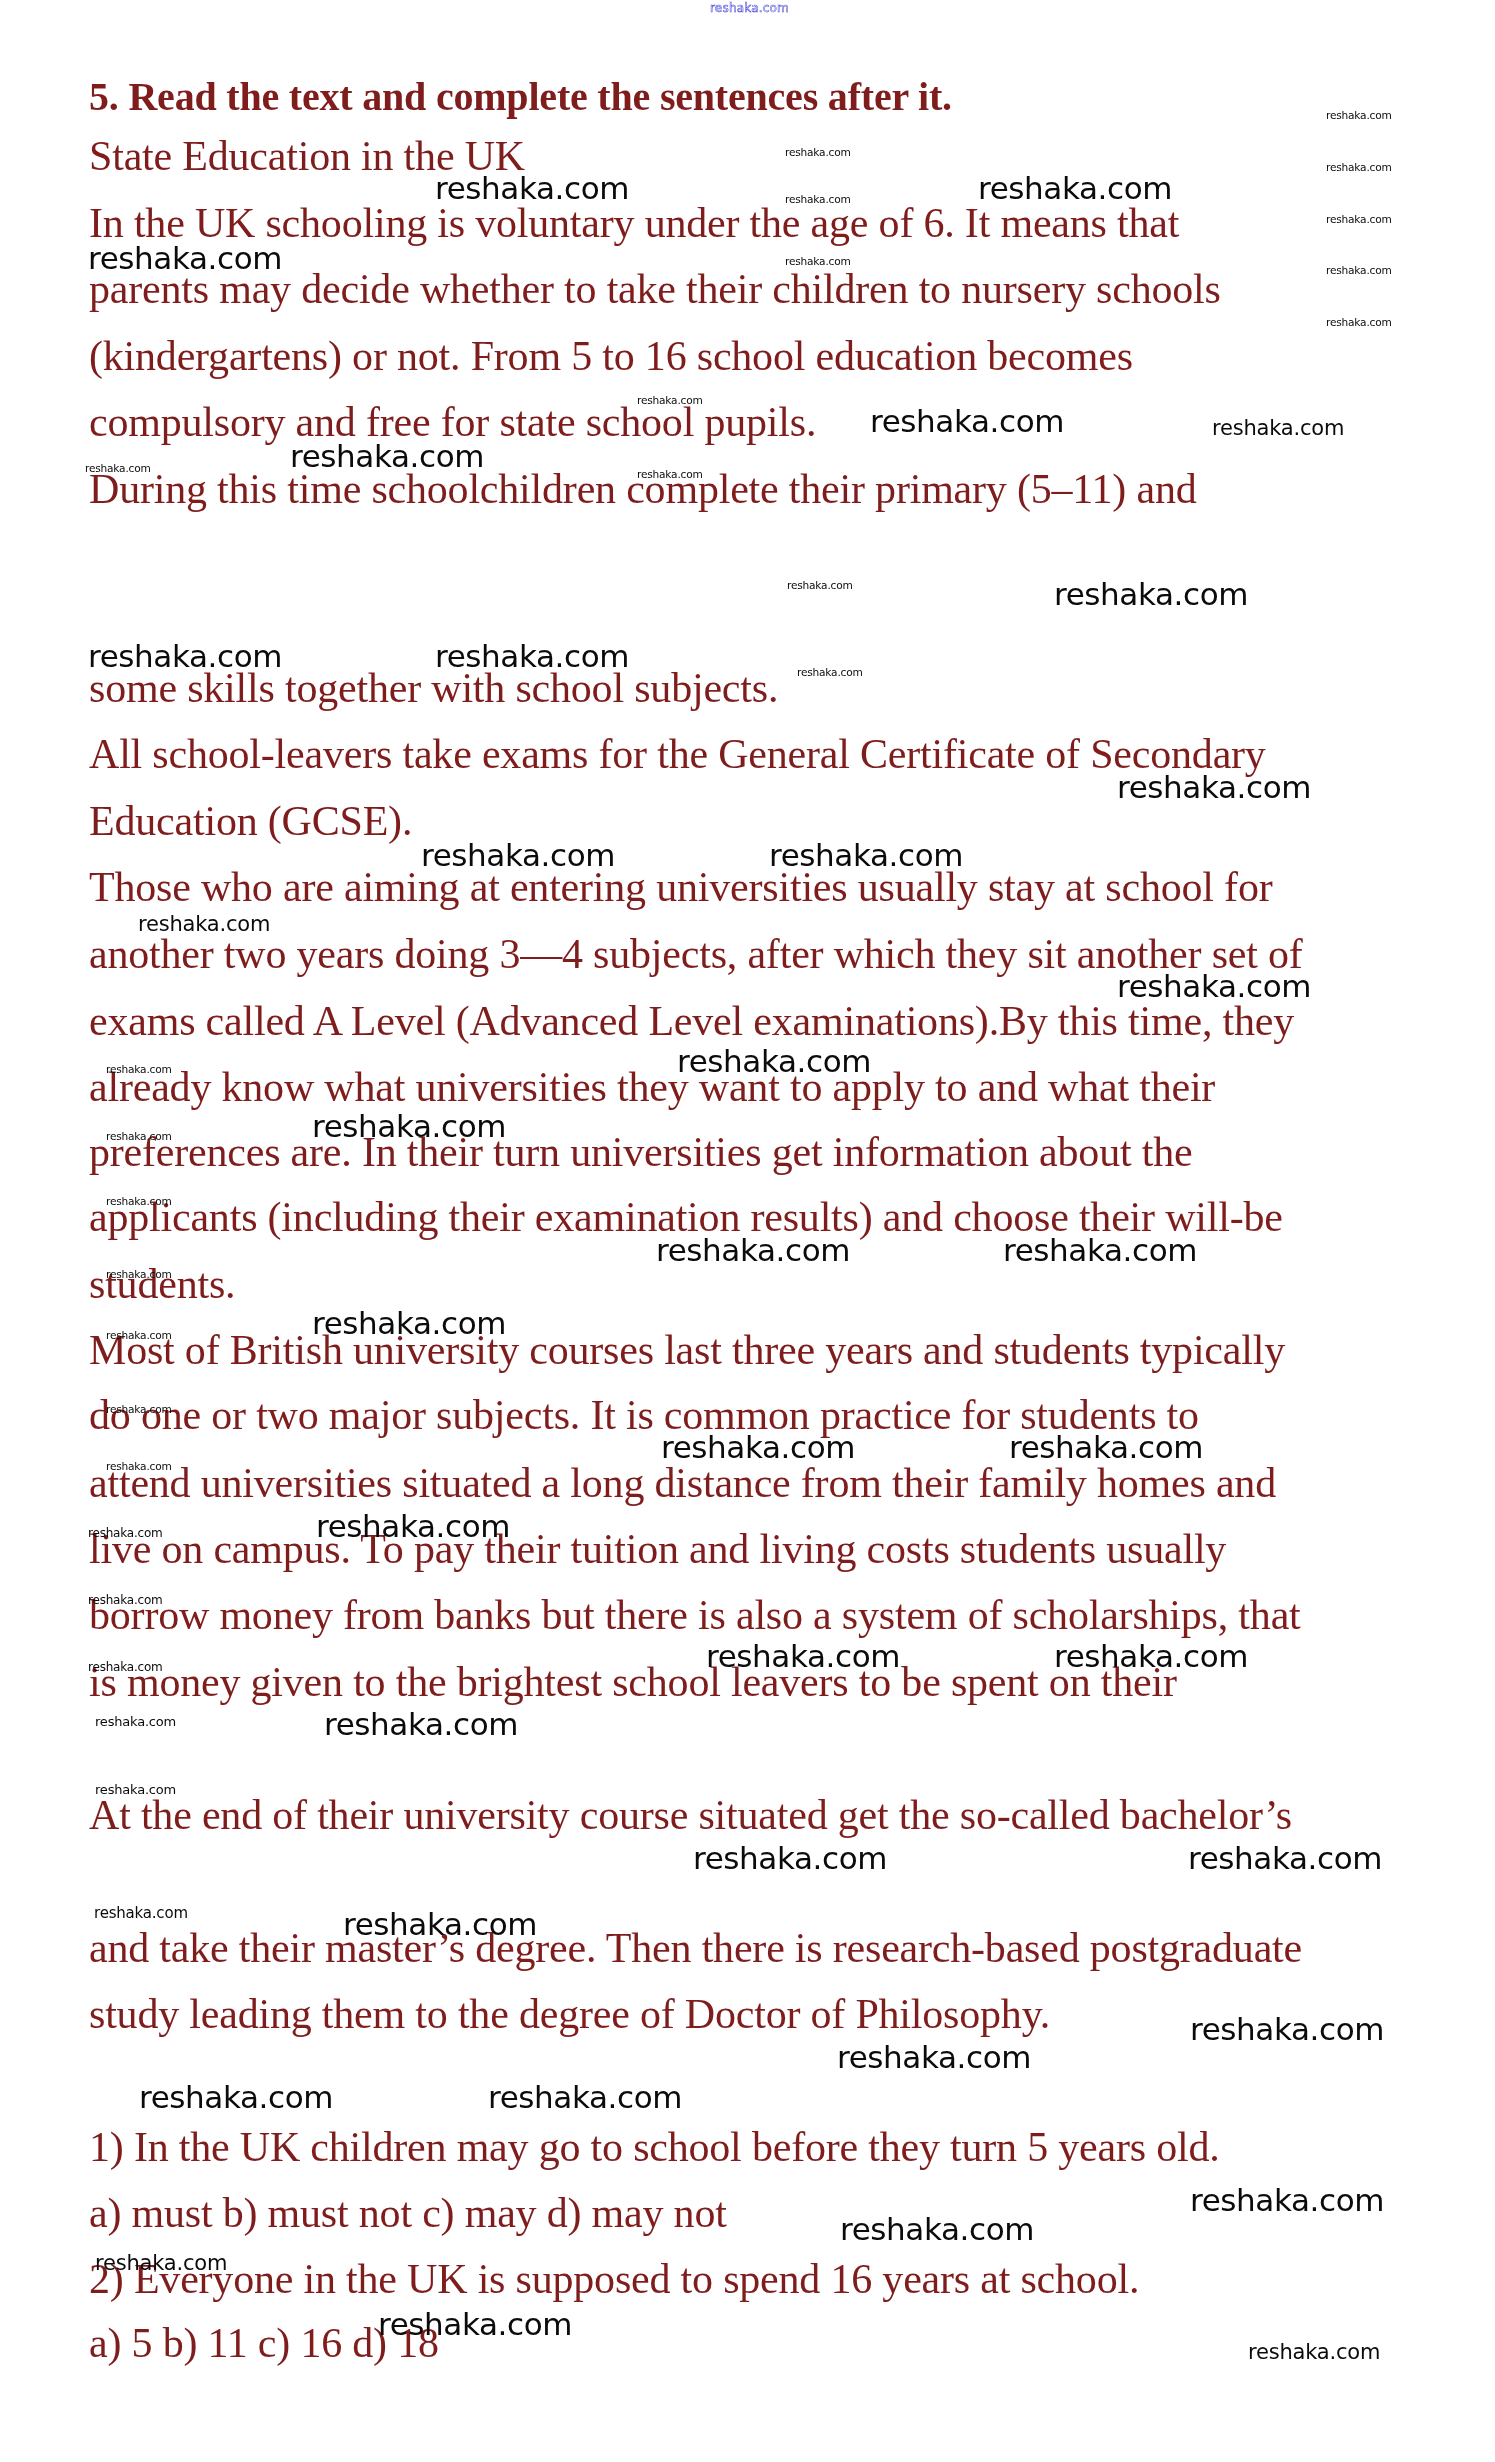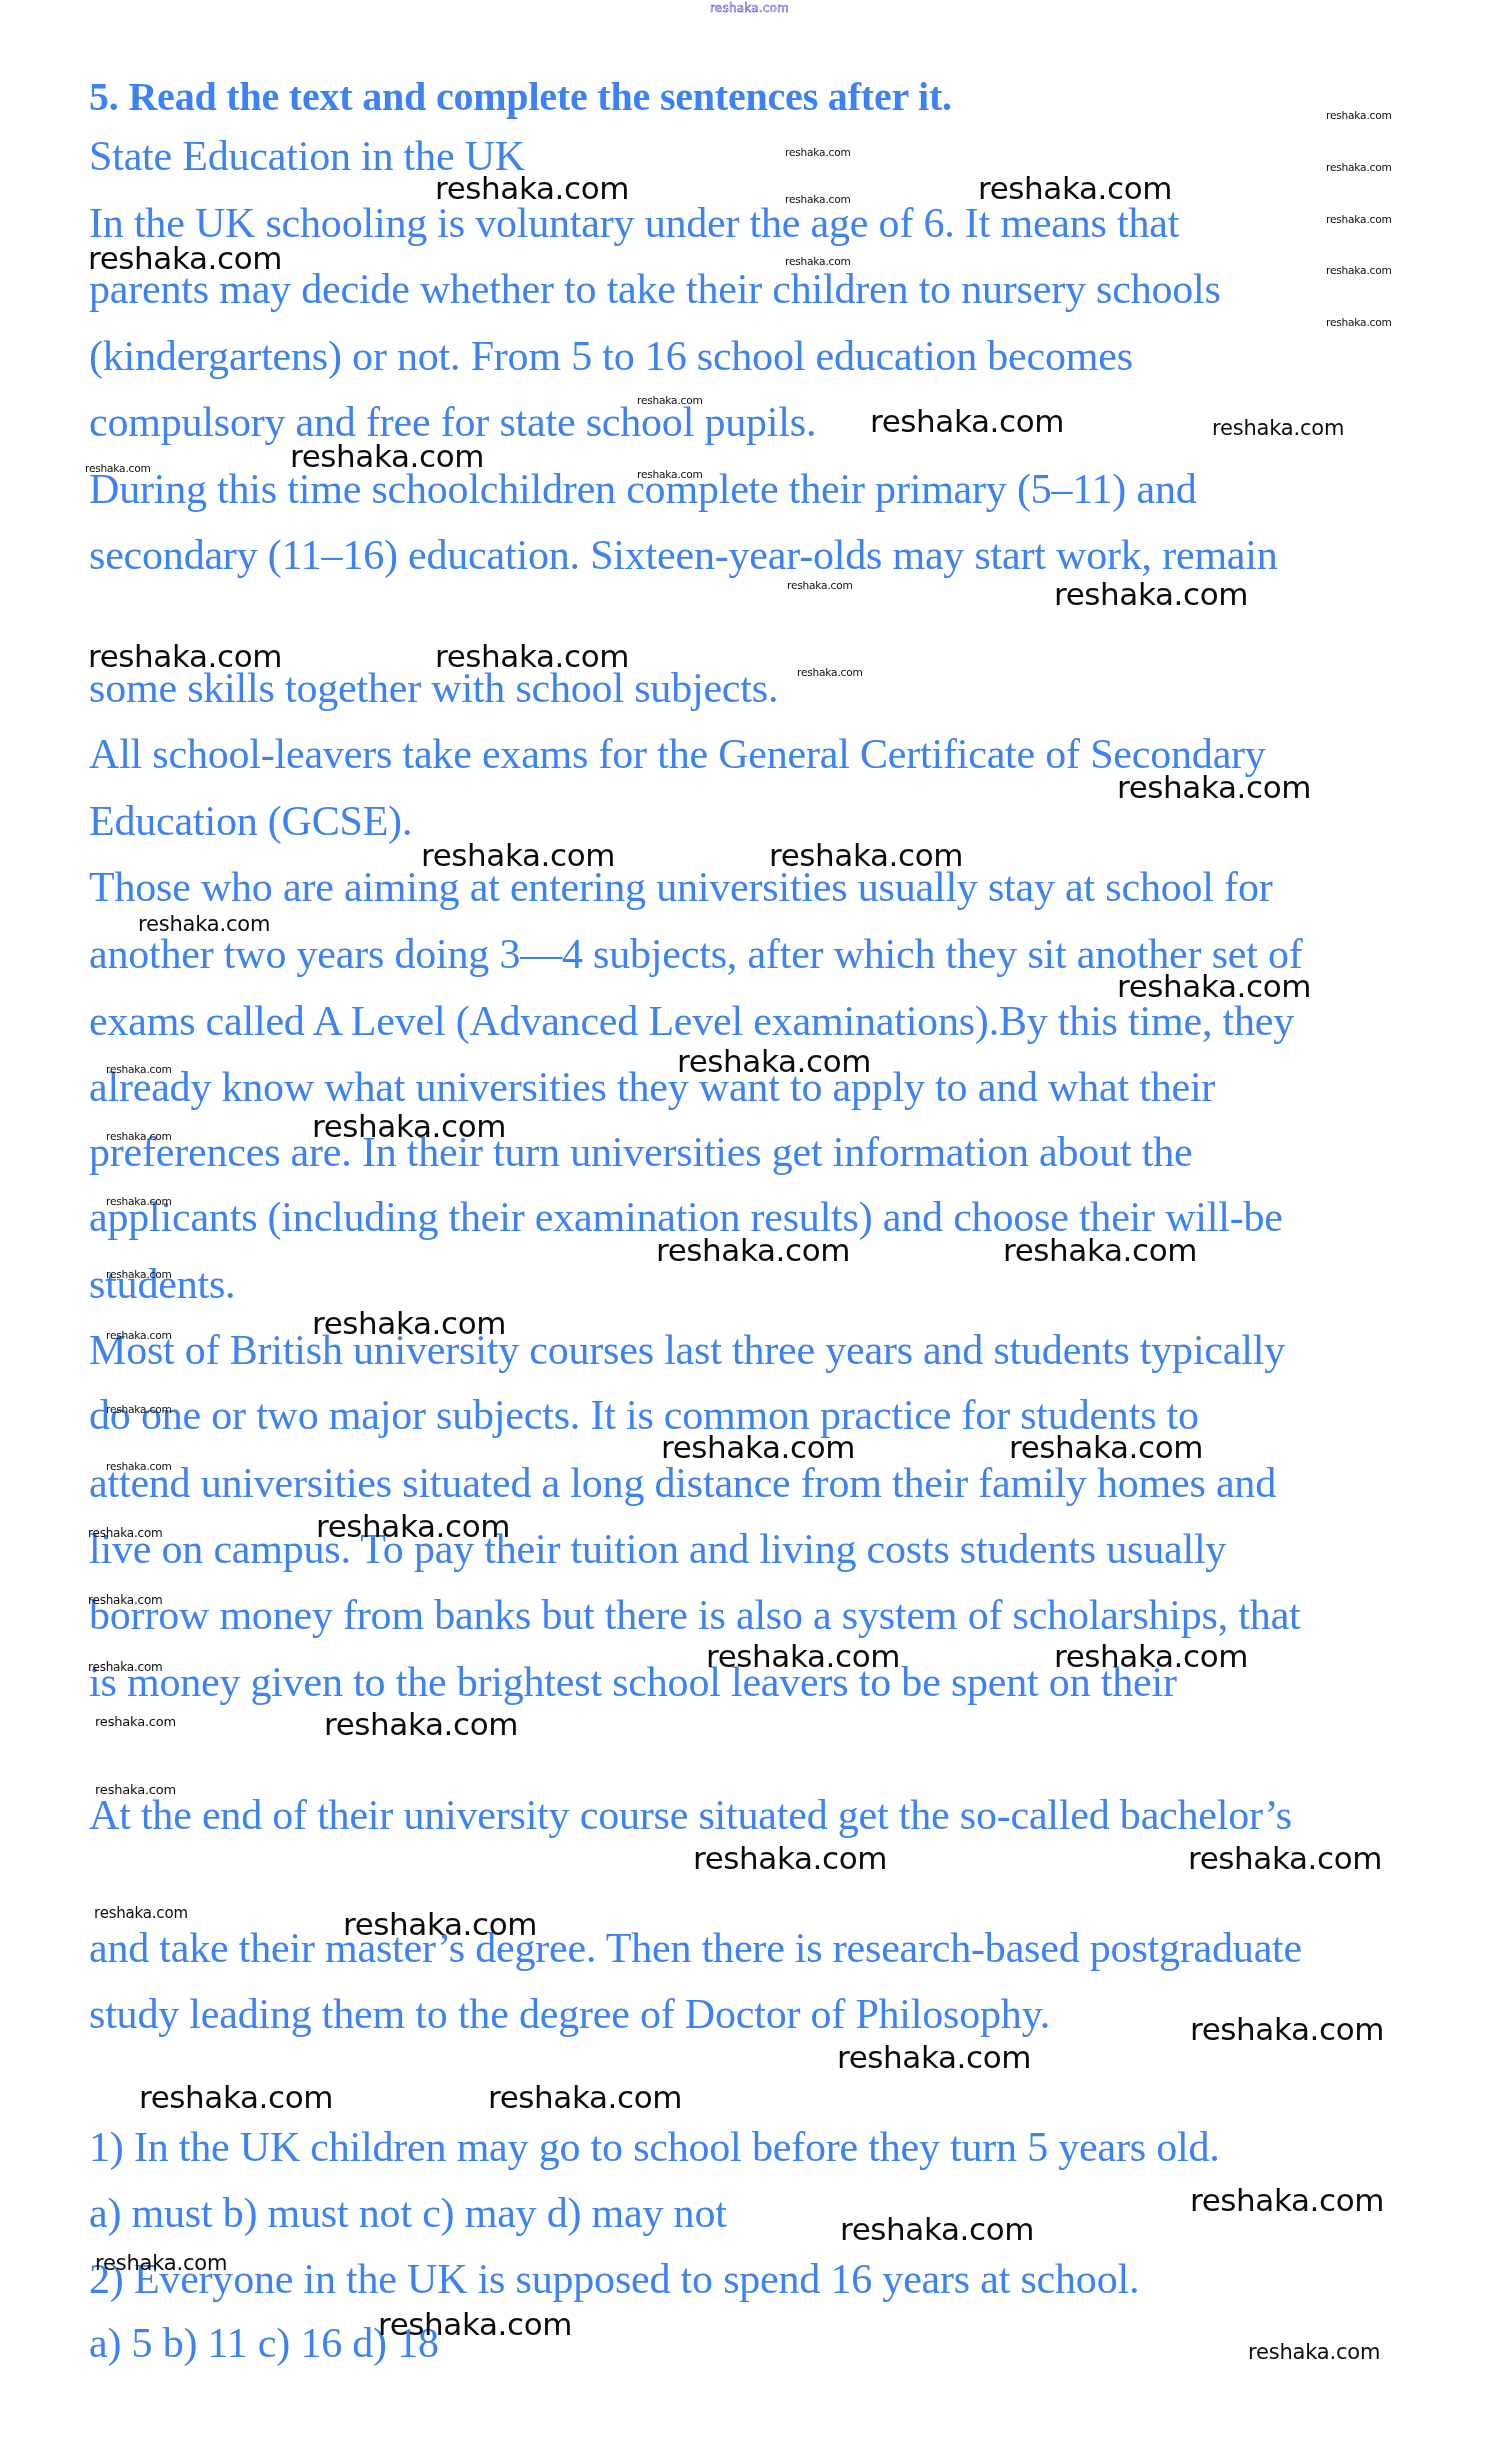--- a/index.html
+++ b/index.html
@@ -1,21 +1,21 @@
 <!DOCTYPE html>
 <html style="font-size:12px"><head>
 <meta charset="utf-8">
 <style>
   html, body { margin: 0; padding: 0; background: #ffffff; }
   body { width: 1496px; height: 2462px; position: relative; overflow: hidden; }
   .page { position: absolute; left: 0; top: 0; width: 1496px; height: 2462px; background: #ffffff; }
   .line {
     position: absolute; left: 89px; white-space: nowrap;
     font-family: "Liberation Serif", "DejaVu Serif", serif;
-    font-size: 42px; line-height: 42px; color: #3b82f6;
+    font-size: 42px; line-height: 42px; color: #7f1d1d;
     letter-spacing: -0.2px;
   }
   .title { font-weight: bold; font-size: 40px; line-height: 40px; }
   .wm {
     position: absolute; white-space: nowrap;
     font-family: "DejaVu Sans", "Liberation Sans", sans-serif;
     color: #0b0b0b; line-height: 1;
   }
   .wm-lg { font-size: 31px; font-weight: 500; letter-spacing: -0.4px; }
   .wm-md { font-size: 21px; letter-spacing: -0.2px; }
@@ -33,21 +33,20 @@
 
   <div class="wm-top">reshaka.com</div>
 
   <div class="line title" style="top:77px">5. Read the text and complete the sentences after it.</div>
   <div class="line" style="top:135px">State Education in the UK</div>
   <div class="line" style="top:202px">In the UK schooling is voluntary under the age of 6. It means that</div>
   <div class="line" style="top:268px">parents may decide whether to take their children to nursery schools</div>
   <div class="line" style="top:335px">(kindergartens) or not. From 5 to 16 school education becomes</div>
   <div class="line" style="top:401px">compulsory and free for state school pupils.</div>
   <div class="line" style="top:468px">During this time schoolchildren complete their primary (5–11) and</div>
-  <div class="line" style="top:534px">secondary (11–16) education. Sixteen-year-olds may start work, remain</div>
   <div class="line" style="top:667px">some skills together with school subjects.</div>
   <div class="line" style="top:733px">All school-leavers take exams for the General Certificate of Secondary</div>
   <div class="line" style="top:800px">Education (GCSE).</div>
   <div class="line" style="top:866px">Those who are aiming at entering universities usually stay at school for</div>
   <div class="line" style="top:933px">another two years doing 3—4 subjects, after which they sit another set of</div>
   <div class="line" style="top:1000px">exams called A Level (Advanced Level examinations).By this time, they</div>
   <div class="line" style="top:1066px">already know what universities they want to apply to and what their</div>
   <div class="line" style="top:1131px">preferences are. In their turn universities get information about the</div>
   <div class="line" style="top:1196px">applicants (including their examination results) and choose their will-be</div>
   <div class="line" style="top:1263px">students.</div>

